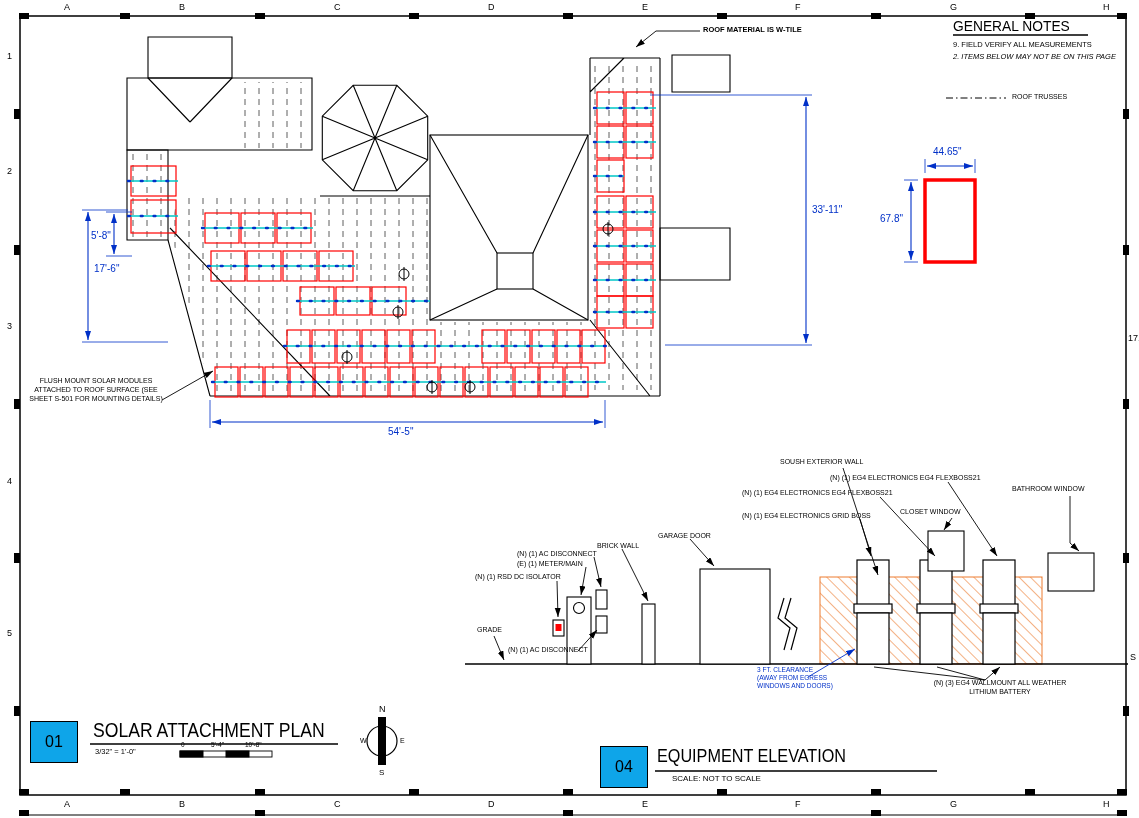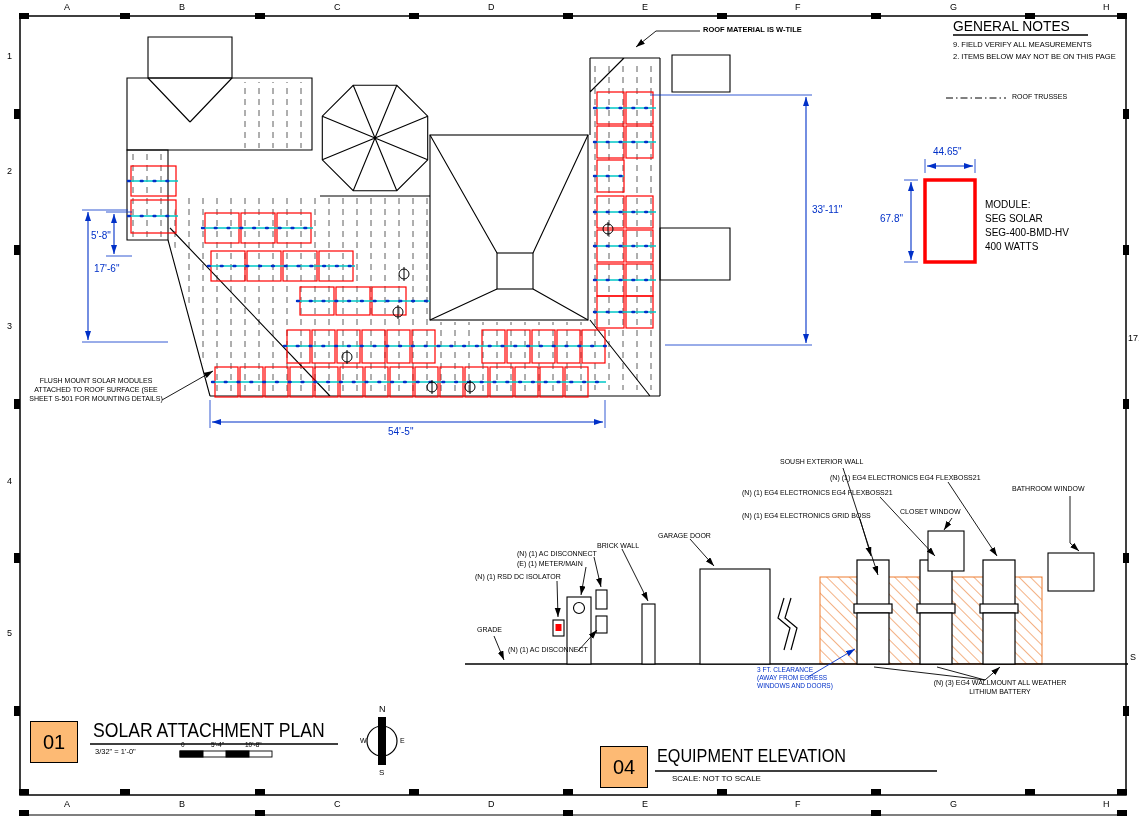--- a/index.html
+++ b/index.html
@@ -6,21 +6,21 @@
   .sheet{position:relative;width:1139px;height:818px;background:#ffffff;overflow:hidden;
          font-family:"Liberation Sans",sans-serif;color:#000;}
   svg{position:absolute;left:0;top:0;}
   .lbl{position:absolute;white-space:nowrap;line-height:1.15;}
   .t6{font-size:6.5px;} .t7{font-size:7px;} .t75{font-size:7.5px;} .t8{font-size:8px;}
   .t9{font-size:9px;} .t10{font-size:10px;}
   .blue{color:#0030c8;}
   .ctr{text-align:center;}
   .blk span{display:block;}
   .numbox{position:absolute;border:1.8px solid #000;display:flex;align-items:center;
-          justify-content:center;font-size:20px;background:#fdba74;text-align:center;}
+          justify-content:center;font-size:16px;background:#0ea5e9;text-align:center;}
   .bigtitle{position:absolute;font-size:20px;transform:scaleX(.88);transform-origin:left center;}
   .medtitle{position:absolute;font-size:18px;transform:scaleX(.9);transform-origin:left center;}
   .gnotes{position:absolute;font-size:15px;transform:scaleX(.92);transform-origin:left center;}
 </style>
 </head>
 <body>
 
 <div class="sheet">
 
 <svg width="1139" height="818">
@@ -275,31 +275,25 @@
 <div class="lbl t9" style="left:7px;top:166px;">2</div>
 <div class="lbl t9" style="left:7px;top:321px;">3</div>
 <div class="lbl t9" style="left:7px;top:476px;">4</div>
 <div class="lbl t9" style="left:7px;top:628px;">5</div>
 
 <div class="lbl t9" style="left:1128px;top:333px;">17.</div>
 <div class="lbl t9" style="left:1130px;top:652px;">S</div>
 
 <div class="gnotes" style="left:953px;top:17px;">GENERAL NOTES</div>
 <div class="lbl t75" style="left:953px;top:41px;">9. FIELD VERIFY ALL MEASUREMENTS</div>
-<div class="lbl t75" style="left:953px;top:53px;">2. ITEMS BELOW MAY NOT BE ON THIS PAGE</div>
+<div class="lbl t75" style="left:953px;top:53px;font-style:italic;">2. ITEMS BELOW MAY NOT BE ON THIS PAGE</div>
 <div class="lbl t7" style="left:1012px;top:93px;">ROOF TRUSSES</div>
 
 <div class="lbl t10 blue" style="left:933px;top:146px;">44.65"</div>
 <div class="lbl t10 blue" style="left:880px;top:213px;">67.8"</div>
-<div class="lbl t10 blk" style="left:985px;top:198px;line-height:14px;">
-  <span>MODULE:</span>
-  <span>SEG SOLAR</span>
-  <span>SEG-400-BMD-HV</span>
-  <span>400 WATTS</span>
-</div>
 
 <div class="lbl t75" style="left:703px;top:26px;font-weight:bold;">ROOF MATERIAL IS W-TILE</div>
 <div class="lbl t7 ctr blk" style="left:25px;top:376px;width:142px;line-height:9px;">
   <span>FLUSH MOUNT SOLAR MODULES</span>
   <span>ATTACHED TO ROOF SURFACE (SEE</span>
   <span>SHEET S-501 FOR MOUNTING DETAILS)</span>
 </div>
 <div class="lbl t10 blue" style="left:91px;top:230px;">5'-8"</div>
 <div class="lbl t10 blue" style="left:94px;top:263px;">17'-6"</div>
 <div class="lbl t10 blue" style="left:812px;top:204px;">33'-11"</div>

